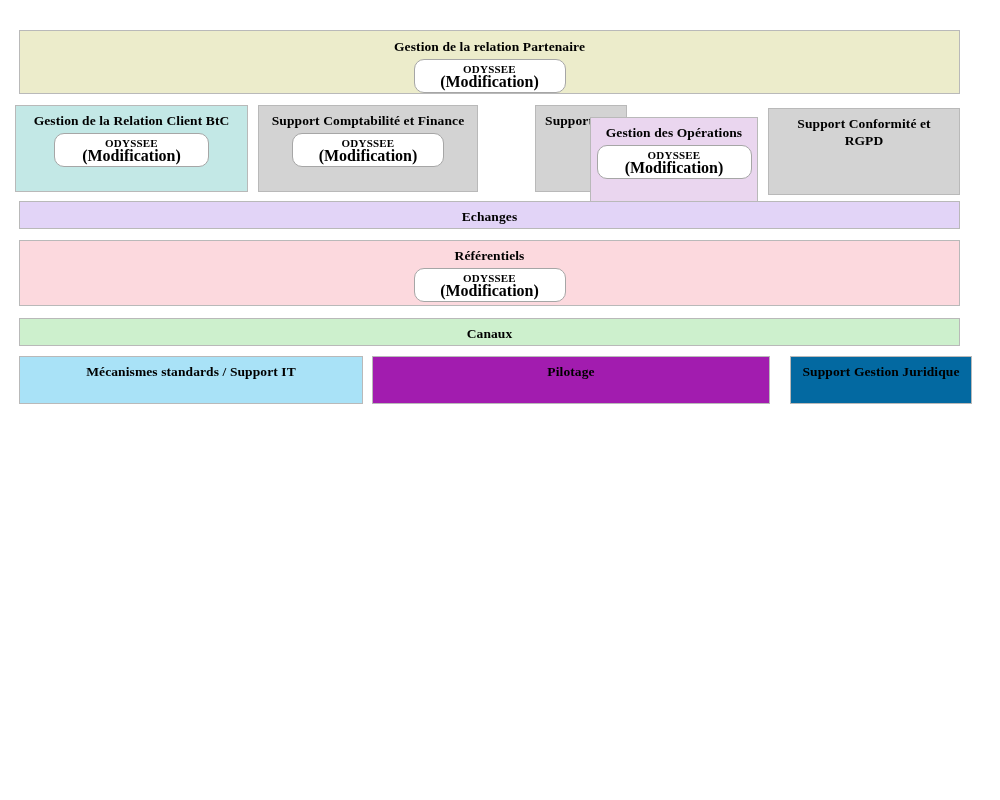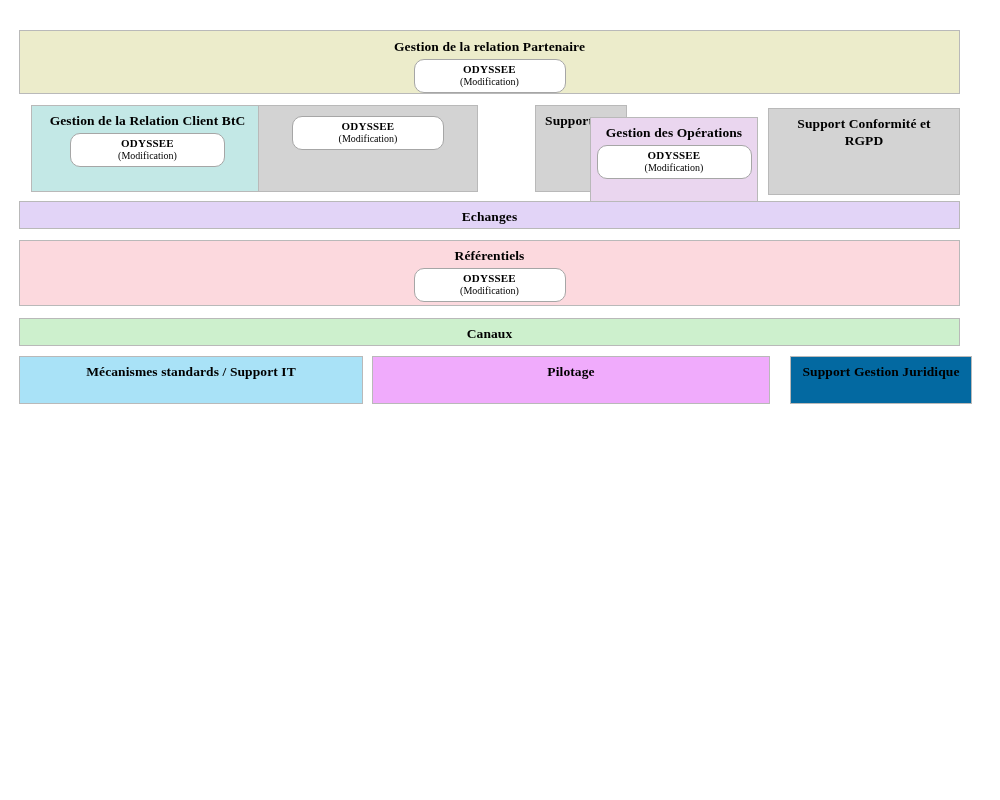--- a/index.html
+++ b/index.html
@@ -57,44 +57,45 @@
     padding: 3px 8px 4px 8px;
     margin-top: 4px;
   }
   .odyssee-name {
     font-weight: bold;
     font-size: 11px;
     line-height: 13px;
     letter-spacing: 0.2px;
   }
   .odyssee-sub {
-    font-weight: normal;
-    font-size: 10px;
+    font-weight: bold;
+    font-size: 16px;
     line-height: 12px;
   }
 </style>
 </head>
 <body>
 
 <div id="canvas">
     <div class="block band" style="left: 19px; top: 30px; width: 941px; height: 64px; background: rgb(236, 236, 203); border-color: rgb(185, 185, 185); justify-content: center;">
       <div class="block-title">Gestion de la relation Partenaire</div>
       <div class="odyssee" style="border-color: rgb(166, 166, 166); background: rgb(255, 255, 255); width: 152px;">
         <div class="odyssee-name">ODYSSEE</div>
         <div class="odyssee-sub">(Modification)</div>
       </div>
     </div>
-    <div class="block" style="left: 31px; top: 105px; width: 233px; height: 87px; background: rgb(195, 232, 230); border-color: rgb(185, 185, 185);">
+    <div class="block" style="left: 15px; top: 105px; width: 233px; height: 87px; background: rgb(195, 232, 230); border-color: rgb(185, 185, 185);">
       <div class="block-title">Gestion de la Relation Client BtC</div>
       <div class="odyssee" style="border-color: rgb(166, 166, 166); background: rgb(255, 255, 255); width: 155px;">
         <div class="odyssee-name">ODYSSEE</div>
         <div class="odyssee-sub">(Modification)</div>
       </div>
     </div>
     <div class="block" style="left: 258px; top: 105px; width: 220px; height: 87px; background: rgb(211, 211, 211); border-color: rgb(185, 185, 185);">
+      <div class="block-title">Support Comptabilité et Finance</div>
       <div class="odyssee" style="border-color: rgb(166, 166, 166); background: rgb(255, 255, 255); width: 152px;">
         <div class="odyssee-name">ODYSSEE</div>
         <div class="odyssee-sub">(Modification)</div>
       </div>
     </div>
     <div class="block" style="left: 511px; top: 105px; width: 92px; height: 87px; background: rgb(211, 211, 211); border-color: rgb(185, 185, 185); margin-left: 24px;">
       <div class="block-title">Support RH</div>
     </div>
     <div class="block" style="left: 590px; top: 105px; width: 168px; height: 87px; background: rgb(234, 214, 239); border-color: rgb(185, 185, 185); margin-top: 12px;">
       <div class="block-title">Gestion des Opérations</div>
@@ -115,19 +116,19 @@
         <div class="odyssee-name">ODYSSEE</div>
         <div class="odyssee-sub">(Modification)</div>
       </div>
     </div>
     <div class="block band" style="left: 19px; top: 318px; width: 941px; height: 28px; background: rgb(205, 240, 205); border-color: rgb(185, 185, 185);">
       <div class="block-title">Canaux</div>
     </div>
     <div class="block" style="left: 19px; top: 356px; width: 344px; height: 48px; background: rgb(169, 226, 247); border-color: rgb(185, 185, 185);">
       <div class="block-title">Mécanismes standards / Support IT</div>
     </div>
-    <div class="block" style="left: 372px; top: 356px; width: 398px; height: 48px; background: #f0abfc; border-color: rgb(185, 185, 185);">
+    <div class="block" style="left: 372px; top: 356px; width: 398px; height: 48px; background: #a21caf; border-color: rgb(185, 185, 185);">
       <div class="block-title">Pilotage</div>
     </div>
     <div class="block" style="left: 790px; top: 356px; width: 182px; height: 48px; background: #0369a1; border-color: rgb(185, 185, 185);">
       <div class="block-title">Support Gestion Juridique</div>
     </div>
   </div>
 
 </body></html>

